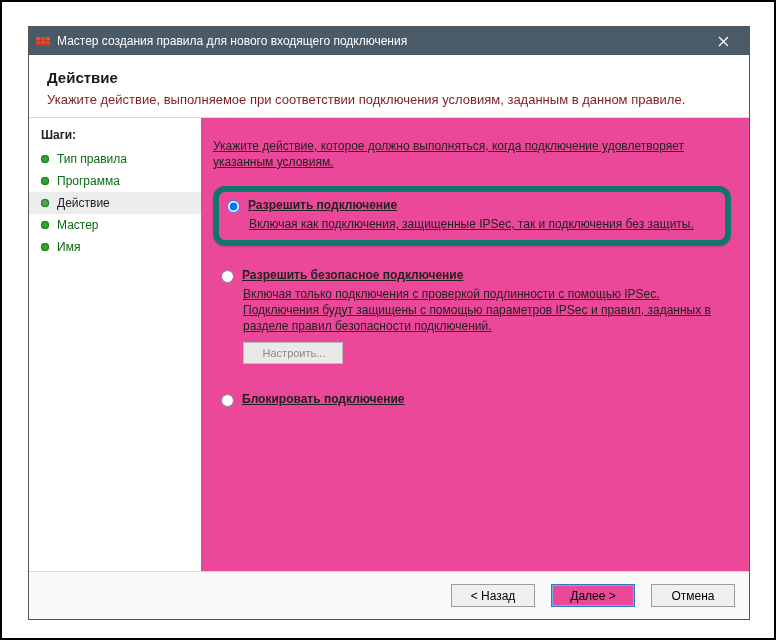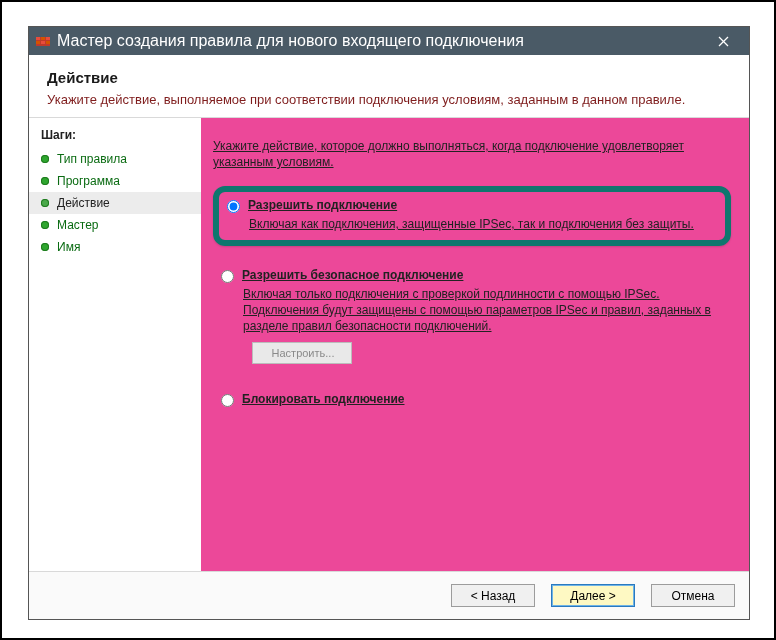--- a/index.html
+++ b/index.html
@@ -25,21 +25,21 @@
     display: flex;
     flex-direction: column;
   }
   .titlebar {
     height: 28px;
     background: #4a5a66;
     color: #fff;
     display: flex;
     align-items: center;
     padding: 0 6px;
-    font-size: 16px;
+    font-size: 12px;
   }
   .titlebar .app-icon {
     width: 16px; height: 16px;
     margin-right: 6px;
     display: inline-block;
     position: relative;
   }
   .titlebar .app-icon svg { width:16px; height:16px; }
   .titlebar .title-text { flex: 1; }
   .titlebar .close {
@@ -129,21 +129,21 @@
     width: 13px; height: 13px;
   }
   .opt-label { font-weight: 700; font-size: 12px; line-height: 1.3; }
   .opt-desc {
     margin: 2px 0 0 24px;
     font-size: 12px;
     color: #222;
     line-height: 1.35;
   }
   .configure-btn {
-    margin: 8px 0 0 33px;
+    margin: 8px 0 0 24px;
     width: 100px;
     height: 22px;
     font-size: 11px;
     background: #e9e9e9;
     border: 1px solid #bcbcbc;
     color: #8a8a8a;
     padding-left: 8px;
   }
   .footer {
     height: 48px;
@@ -160,21 +160,21 @@
     height: 23px;
     font-size: 12px;
     background: #f0f0f0;
     border: 1px solid #9c9c9c;
     padding: 0 10px;
     cursor: pointer;
   }
   .footer button.primary {
     border: 1px solid #2a7abf;
     box-shadow: 0 0 0 1px #6fb3e6 inset;
-    background: #fef9c3;
+    background: #ec4899;
   }
 </style>
 </head>
 <body>
 
 <div class="window">
 
   <div class="titlebar">
     <span class="app-icon">
       <svg viewBox="0 0 16 16">

